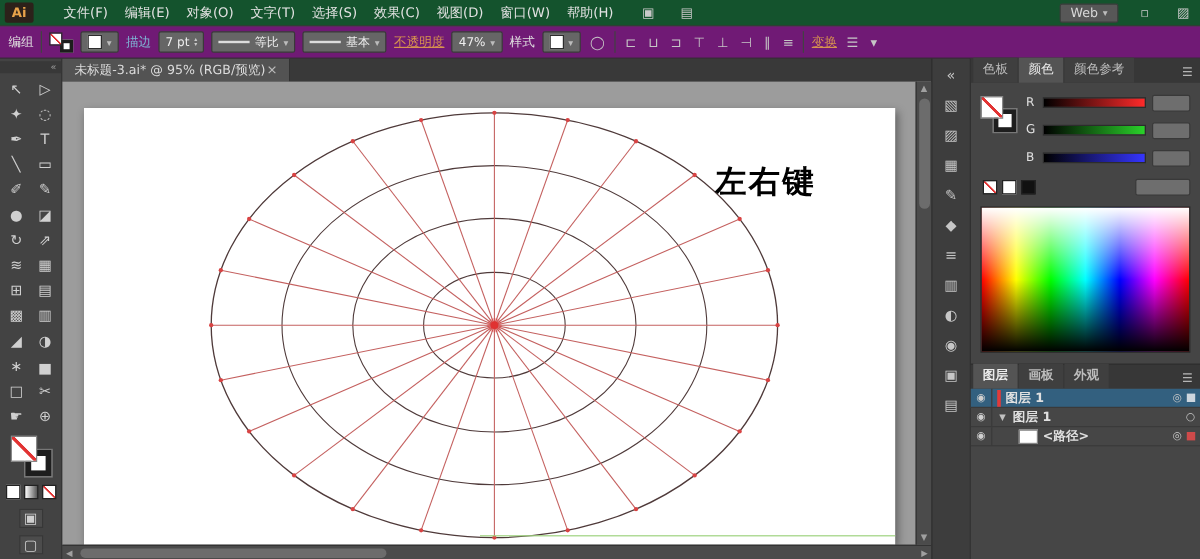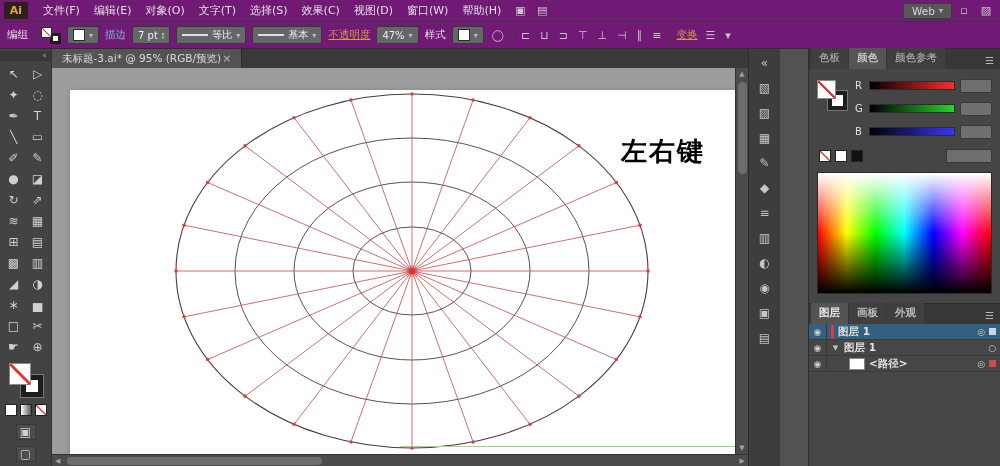--- a/index.html
+++ b/index.html
@@ -4,22 +4,22 @@
 <style>
   * { margin:0; padding:0; box-sizing:border-box; }
   html,body { width:1000px; height:466px; overflow:hidden; }
   body {
     font-family:"DejaVu Sans","Liberation Sans",sans-serif;
     font-size:11px; color:#d8d8d8; background:#535353; -webkit-font-smoothing:antialiased;
   }
   .app { width:1000px; height:466px; display:flex; flex-direction:column; }
 
   
-  .menubar { height:22px; background:#701a75; border-bottom:1px solid #383838;
-             display:flex; align-items:center; padding:0 4px; gap:2px; flex:0 0 22px; }
+  .menubar { height:22px; background:#14532d; border-bottom:1px solid #383838;
+             display:flex; align-items:center; padding:0 4px; gap:12px; flex:0 0 22px; }
   .logo { width:24px; height:17px; background:#2c211a; color:#e8a34a; font-weight:bold;
           font-size:11px; display:flex; align-items:center; justify-content:center;
           border-radius:2px; margin-right:6px; }
   .menu-list { display:flex; align-items:center; }
   .menu-item { padding:2px 7px; font-size:11px; color:#e2e2e2; cursor:default; white-space:nowrap; }
   .mb-icon { width:20px; text-align:center; color:#c8c8c8; font-size:11px; }
   .menubar-spacer { flex:1; }
   .workspace { display:flex; align-items:center; gap:4px; padding:1px 8px; border:1px solid #3c3c3c;
                border-radius:2px; background:#575757; font-size:10.5px; }
   .dd { font-size:8px; color:#bcbcbc; }
@@ -71,21 +71,21 @@
   .tabbar { height:19px; background:#393939; display:flex; align-items:flex-end; flex:0 0 19px; }
   .doctab { background:#535353; height:19px; display:flex; align-items:center; gap:1px;
             padding:0 10px; font-size:10.5px; color:#dcdcdc; border-right:1px solid #2b2b2b; }
   .tab-close { color:#bbb; font-size:11px; cursor:pointer; }
 
   .canvas { flex:1; display:flex; min-height:0; background:#9c9c9c; }
   .canvas-inner { flex:1; position:relative; overflow:hidden; }
   .artboard { position:absolute; left:18px; top:22px; width:676px; height:364px; background:#fff;
               box-shadow:2px 3px 7px rgba(0,0,0,.38); }
   .artboard svg { position:absolute; left:0; top:0; width:100%; height:100%; }
-  .annotation { position:absolute; left:551px; top:44px; font-size:26px; font-weight:bold;
+  .annotation { position:absolute; left:526px; top:44px; font-size:26px; font-weight:bold;
                 color:#000; letter-spacing:2px; font-family:"DejaVu Sans","Liberation Sans",sans-serif; }
   .guide-line { position:absolute; left:330px; top:356px; width:346px; height:1px; }
 
   .vscroll { width:13px; background:#4b4b4b; border-left:1px solid #333; position:relative;
              display:flex; flex-direction:column; align-items:center; flex:0 0 13px; }
   .scroll-arrow { font-size:7px; color:#a0a0a0; height:12px; line-height:12px; }
   .scroll-arrow.bottom { position:absolute; bottom:0; }
   .vthumb { position:absolute; top:14px; left:2px; width:9px; height:92px; background:#6c6c6c; border-radius:5px; }
 
   .hscroll { height:12px; background:#4b4b4b; border-top:1px solid #333; position:relative; flex:0 0 12px; }
@@ -94,21 +94,21 @@
   .hthumb { position:absolute; left:15px; top:2px; height:8px; width:255px; background:#6c6c6c; border-radius:4px; }
 
   
   .panelstrip { width:32px; background:#3d3d3d; border-left:1px solid #2c2c2c;
                 display:flex; flex-direction:column; align-items:center; padding-top:4px; gap:6px; flex:0 0 32px; }
   .strip-icon { width:22px; height:19px; display:flex; align-items:center; justify-content:center;
                 color:#c6c6c6; font-size:12px; cursor:pointer; }
 
   
   .panels { width:192px; background:#454545; border-left:1px solid #2c2c2c;
-            display:flex; flex-direction:column; flex:0 0 192px;margin-left:28px; }
+            display:flex; flex-direction:column; flex:0 0 192px; }
   .panel-tabs { height:20px; background:#373737; display:flex; align-items:flex-end; padding-left:2px; gap:1px; }
   .tabs-host { display:flex; gap:1px; }
   .panel-tab { padding:3px 8px 4px 8px; font-size:10.5px; color:#bdbdbd; background:#3f3f3f; white-space:nowrap; }
   .panel-tab.active { background:#545454; color:#ececec; }
   .panel-menu { margin-left:auto; padding:0 6px 3px 0; color:#b5b5b5; font-size:10px; }
 
   .color-content { display:flex; gap:8px; padding:9px 8px 2px 8px; }
   .chan-col { flex:1; }
   .chan-row { display:flex; align-items:center; gap:5px; height:15px; margin-bottom:8px; }
   .chan-label { width:9px; font-size:10px; color:#e0e0e0; }

